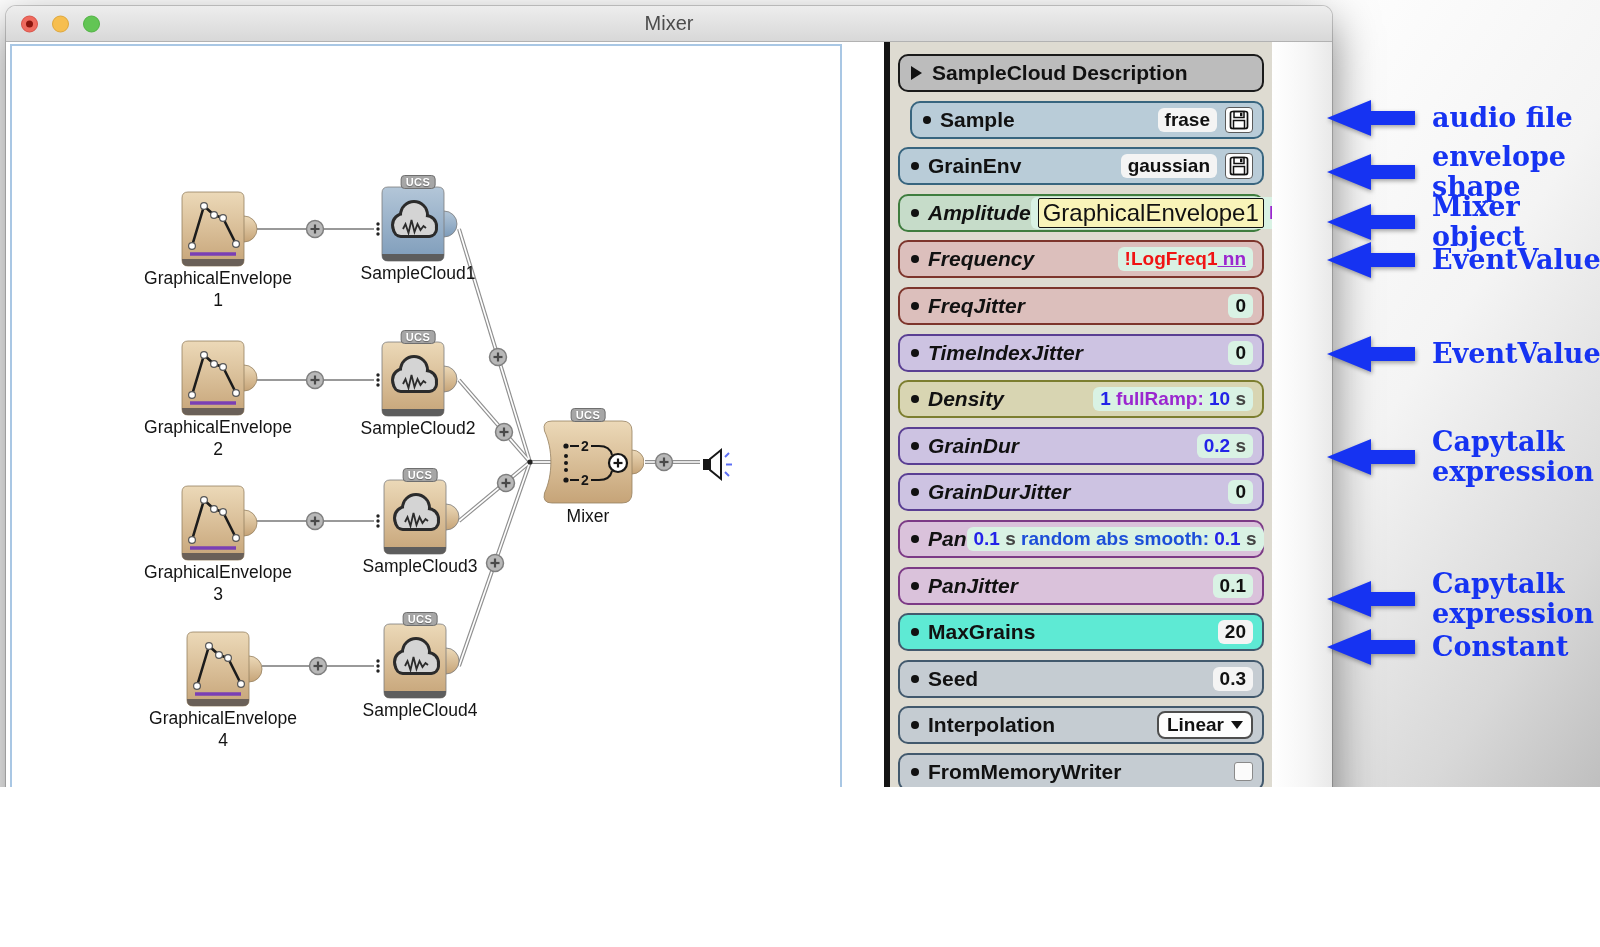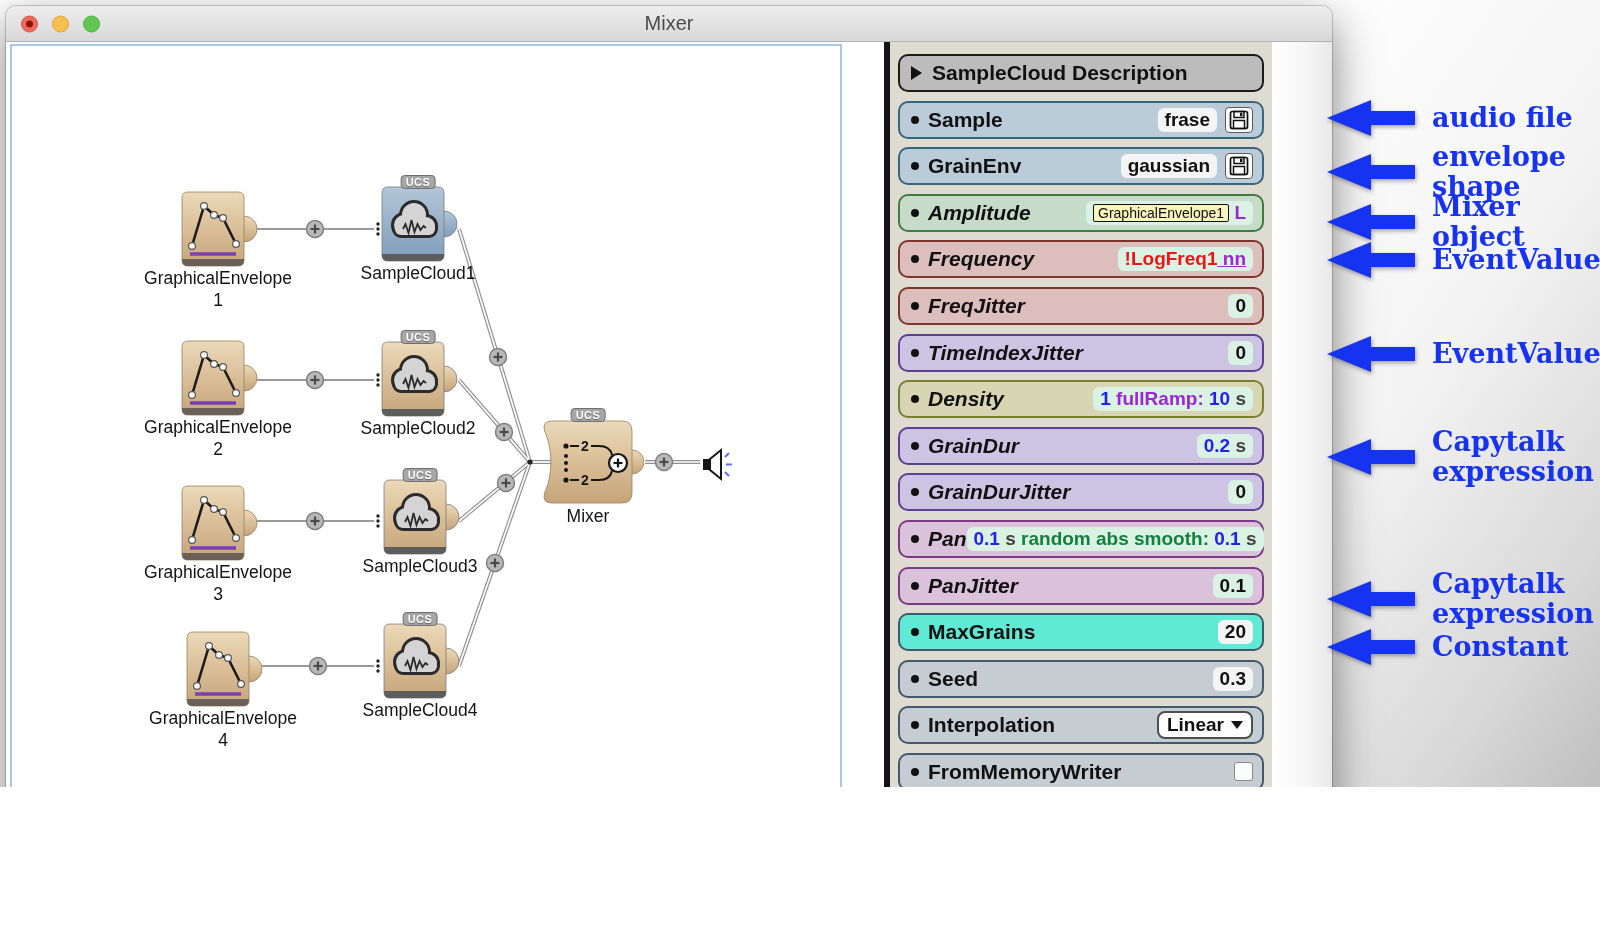--- a/index.html
+++ b/index.html
@@ -44,21 +44,21 @@
   .tri{width:0;height:0;border-top:7px solid transparent;border-bottom:7px solid transparent;
     border-left:11px solid #111;margin-right:10px;flex:none}
   .plabel{font:700 21px "Liberation Sans",sans-serif;color:#111;margin-right:auto;white-space:nowrap}
   .plabel.it{font-style:italic}
   .chip{font:700 19px "Liberation Sans",sans-serif;border-radius:6px;padding:1px 7px;white-space:nowrap;
     display:flex;align-items:center}
   .chip.pale{background:#d9f2e4}
   .chip.white{background:#f4f4f4}
   .seg{white-space:pre}
   .ybox{background:#f9f4b9;border:1.5px solid #111;border-radius:2px;padding:0 4px;font-weight:400;
-    font-size:14px}
+    font-size:24px}
   .savebtn{width:28px;height:26px;margin-left:8px;background:#fdfdfd;border:1.5px solid #5a5a5a;
     border-radius:4px;display:flex;align-items:center;justify-content:center;padding:0;flex:none}
   .dd{display:flex;align-items:center;background:#fdfdfd;border:2px solid #4e4e4e;border-radius:8px;
     padding:1px 8px;font:700 19px "Liberation Sans",sans-serif;color:#111}
   .caret{width:0;height:0;border-left:6px solid transparent;border-right:6px solid transparent;
     border-top:8px solid #111;margin-left:7px}
   .cb{width:19px;height:19px;background:#fbfbfb;border:1.5px solid #8a8a8a;border-radius:3px;flex:none}
   
   .node{position:absolute;text-align:center;width:180px}
   .nicon{display:block;margin:0 auto}
@@ -351,21 +351,21 @@
         </div>
       </div>
       <div class="divider"></div>
       <div class="panelcol">
         <div class="rowsarea">
           <div class="rowsbeige" id="rows">
               <div class="prow" style="background: rgb(188, 188, 188); border-color: rgb(26, 26, 26);">
                 <span class="tri"></span>
                 <span class="plabel">SampleCloud Description</span>
               </div>
-              <div class="prow" style="background: rgb(185, 204, 216); border-color: rgb(56, 101, 127);">
+              <div class="prow" style="background: rgb(185, 204, 216); border-color: rgb(56, 101, 127); margin-left: 12px;">
                 <span class="bullet"></span>
                 <span class="plabel">Sample</span>
                 <span class="chip white">
                   <span class="seg" style="color: rgb(17, 17, 17);">frase</span>
                 </span>
                 <button class="savebtn">
                   <svg width="20" height="20" viewBox="0 0 20 20">
                     <rect x="1.5" y="1.5" width="17" height="17" rx="2" fill="#fff" stroke="#111" stroke-width="1.7"></rect>
                     <rect x="5" y="1.5" width="10" height="6" fill="none" stroke="#111" stroke-width="1.5"></rect>
                     <rect x="11" y="2.8" width="2.4" height="3.4" fill="#111"></rect>
@@ -442,21 +442,21 @@
                 <span class="chip pale">
                   <span class="seg" style="color: rgb(17, 17, 17);">0</span>
                 </span>
               </div>
               <div class="prow" style="background: rgb(218, 194, 219); border-color: rgb(124, 58, 134);">
                 <span class="bullet"></span>
                 <span class="plabel it">Pan</span>
                 <span class="chip pale">
                   <span class="seg" style="color: rgb(35, 35, 232);">0.1</span>
                   <span class="seg" style="color: rgb(68, 68, 68);"> s</span>
-                  <span class="seg" style="color: #15803d;"> random abs smooth:</span>
+                  <span class="seg" style="color: #1d4ed8;"> random abs smooth:</span>
                   <span class="seg" style="color: rgb(35, 35, 232);"> 0.1</span>
                   <span class="seg" style="color: rgb(68, 68, 68);"> s</span>
                 </span>
               </div>
               <div class="prow" style="background: rgb(218, 194, 219); border-color: rgb(124, 58, 134);">
                 <span class="bullet"></span>
                 <span class="plabel it">PanJitter</span>
                 <span class="chip pale">
                   <span class="seg" style="color: rgb(17, 17, 17);">0.1</span>
                 </span>

